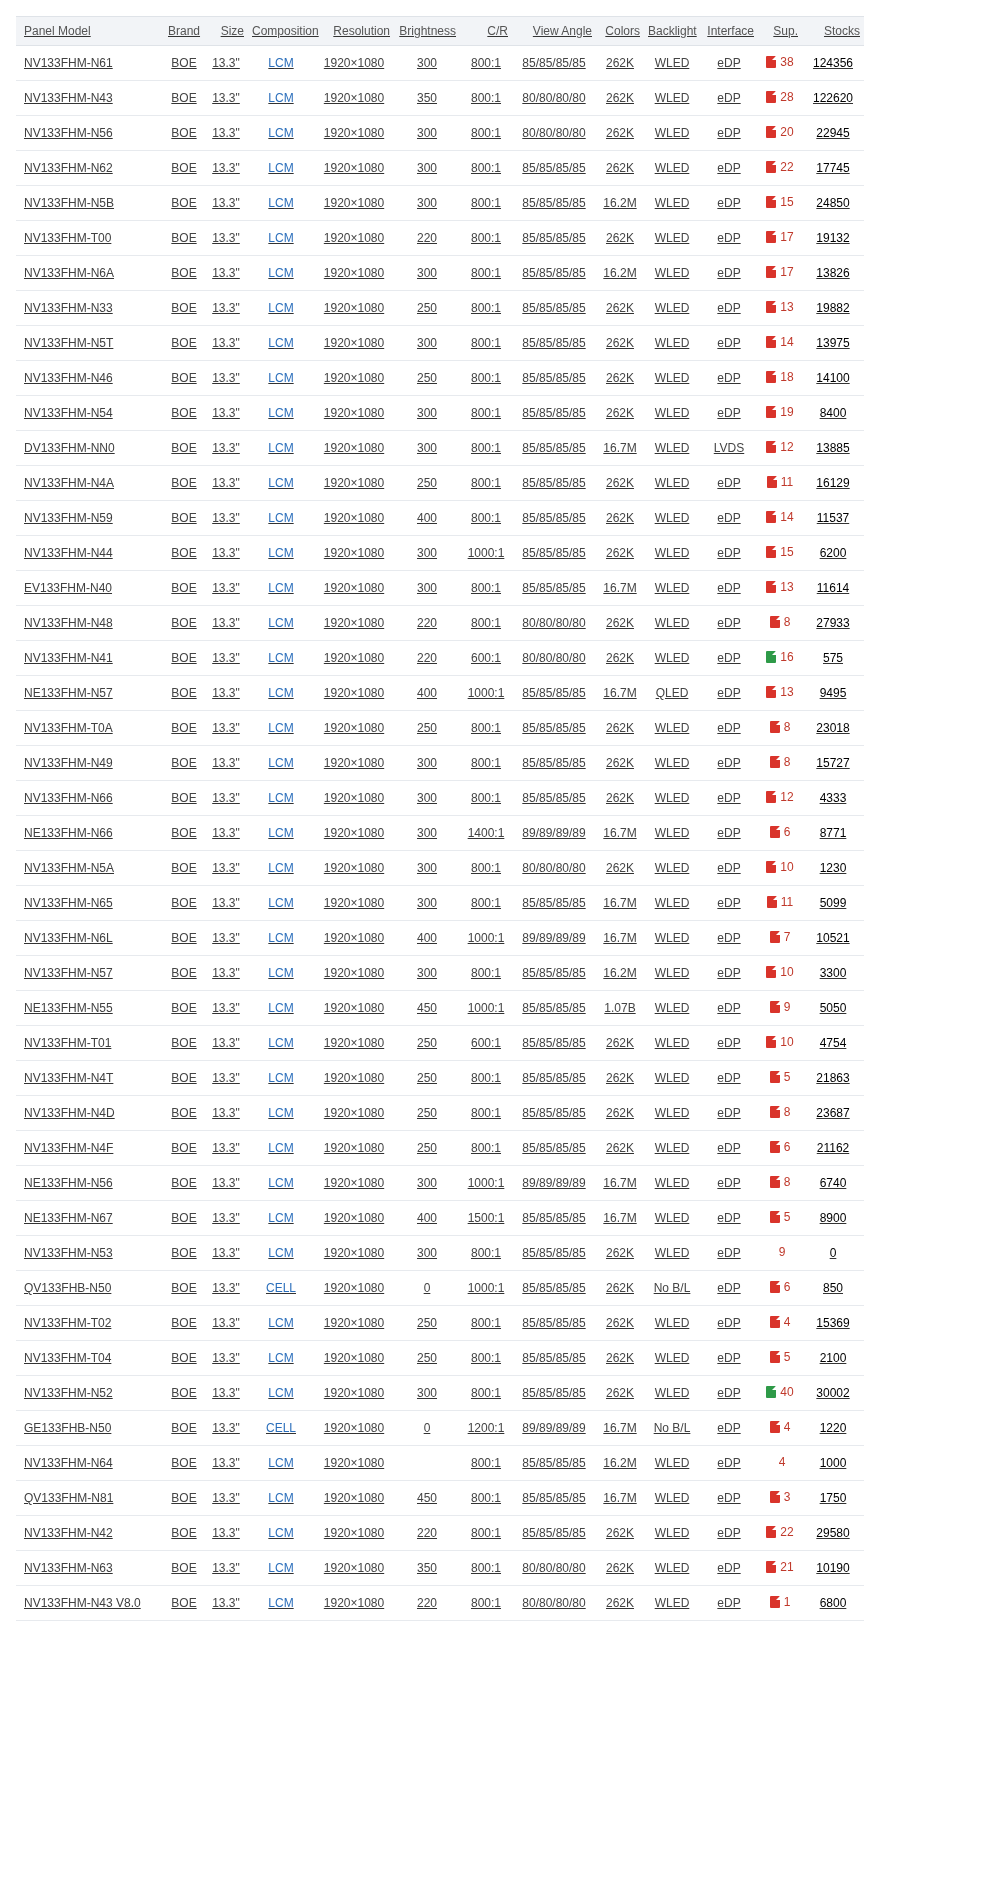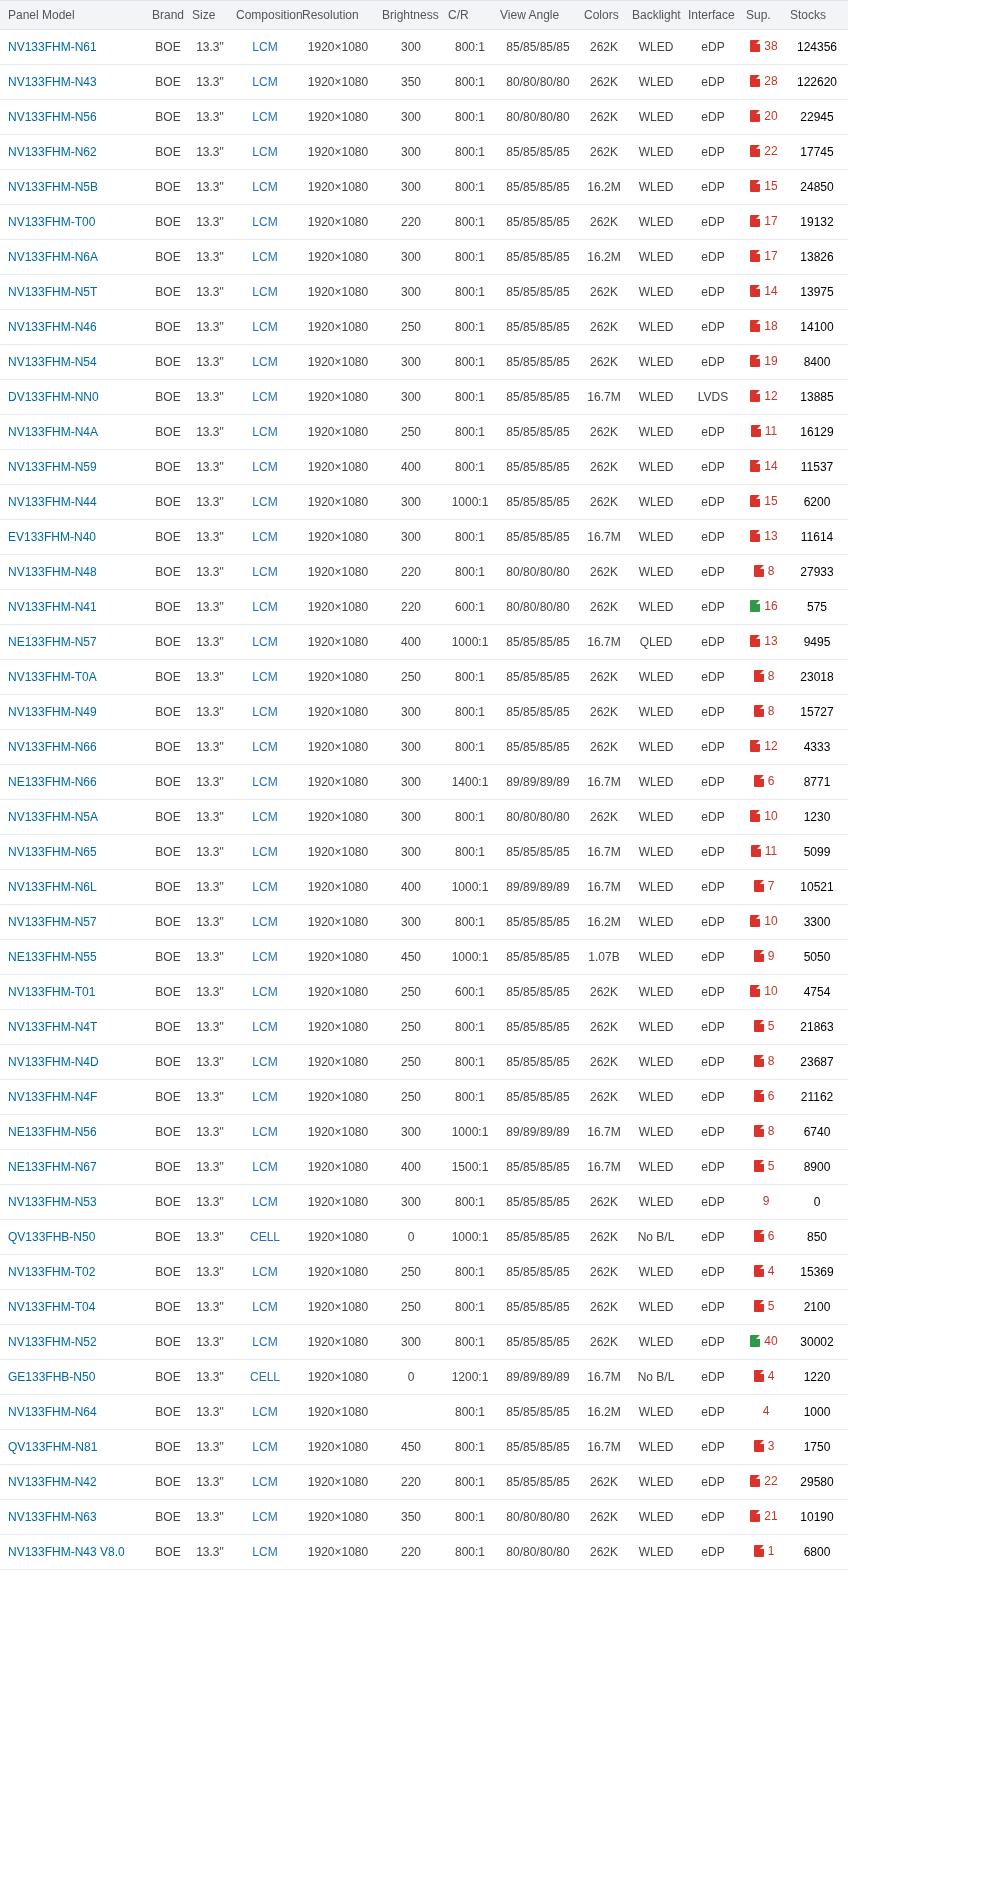--- a/index.html
+++ b/index.html
@@ -14,28 +14,29 @@
     width: 992px;
   }
   .panel-table-wrap {
     width: 992px;
     overflow: hidden;
   }
   table.panel-table {
     border-collapse: collapse;
     width: 818px;
     table-layout: fixed;
-    margin: 0;
+    margin: 16px;
+    text-decoration: underline;
   }
   table.panel-table thead th {
     background: #f2f4f7;
     color: #555555;
     font-weight: normal;
     font-size: 12px;
-    text-align: left;
+    text-align: right;
     padding: 7px 4px;
     border-bottom: 1px solid #dfe3e8;
     border-top: 1px solid #dfe3e8;
     white-space: nowrap;
   }
   table.panel-table thead th.col-model {
     text-align: left;
     padding-left: 8px;
   }
   table.panel-table tbody td {
@@ -44,21 +45,21 @@
     text-align: center;
     font-size: 12px;
     color: #444444;
     white-space: nowrap;
     overflow: hidden;
     text-overflow: ellipsis;
   }
   table.panel-table tbody td.model {
     text-align: left;
     padding-left: 8px;
-    color: #0369a1;
+    color: #404040;
   }
   table.panel-table tbody td.comp {
     color: #2a6ebb;
   }
   table.panel-table tbody td.stocks {
     color: #000000;
     text-align: center;
   }
   table.panel-table tbody td.sup {
     text-align: center;
@@ -265,20 +266,38 @@
           <td>16.2M</td>
           <td>WLED</td>
           <td>eDP</td>
           <td class="sup"><span class="sup-cell">
               <span class="doc-icon pdf"></span>
               <span class="sup-num">17</span>
             </span></td>
           <td class="stocks">13826</td>
         </tr>
         <tr>
+          <td class="model">NV133FHM-N33</td>
+          <td>BOE</td>
+          <td>13.3"</td>
+          <td class="comp">LCM</td>
+          <td>1920×1080</td>
+          <td>250</td>
+          <td>800:1</td>
+          <td>85/85/85/85</td>
+          <td>262K</td>
+          <td>WLED</td>
+          <td>eDP</td>
+          <td class="sup"><span class="sup-cell">
+              <span class="doc-icon pdf"></span>
+              <span class="sup-num">13</span>
+            </span></td>
+          <td class="stocks">19882</td>
+        </tr>
+        <tr>
           <td class="model">NV133FHM-N5T</td>
           <td>BOE</td>
           <td>13.3"</td>
           <td class="comp">LCM</td>
           <td>1920×1080</td>
           <td>300</td>
           <td>800:1</td>
           <td>85/85/85/85</td>
           <td>262K</td>
           <td>WLED</td>

